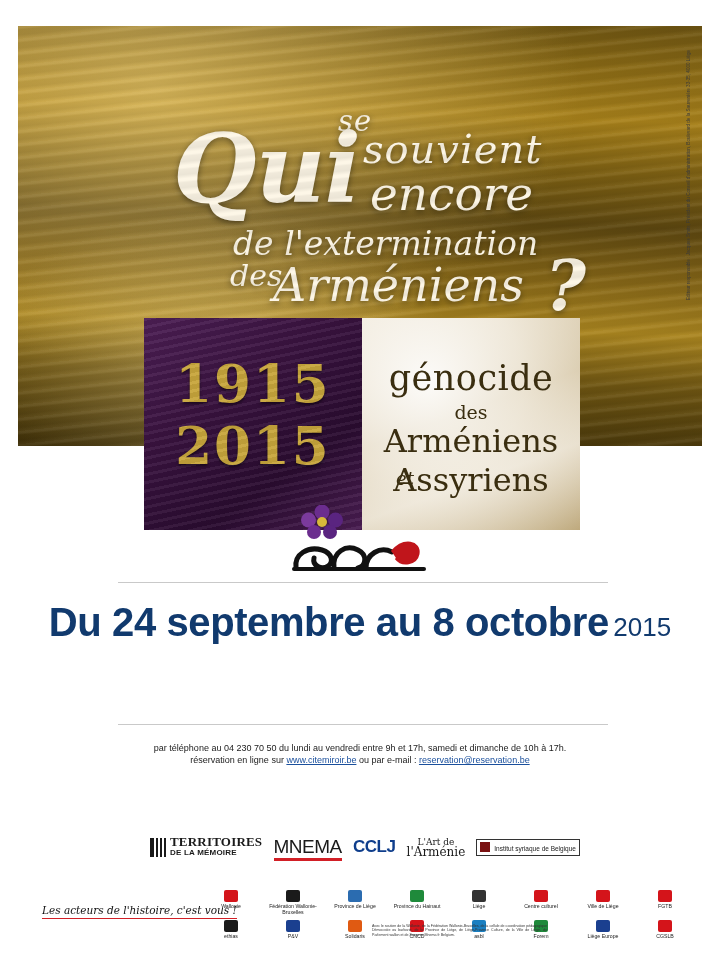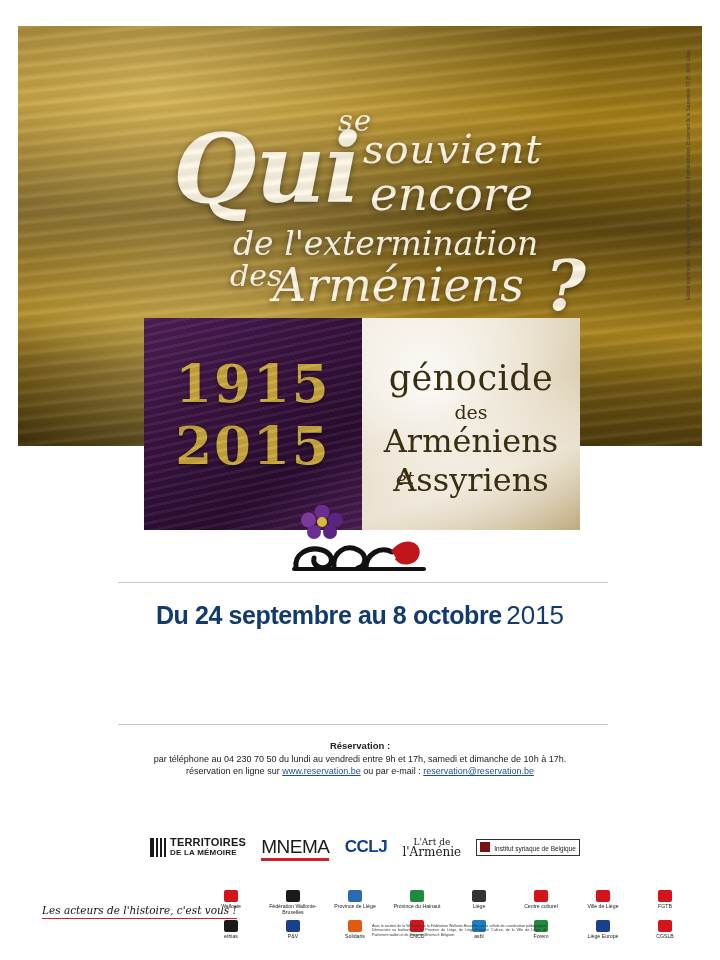--- a/index.html
+++ b/index.html
@@ -157,21 +157,21 @@
   .rule-1{left:118px;top:582px;width:490px;}
   .rule-2{left:118px;top:724px;width:490px;}
 
   
   .dates{
     position:absolute;left:0;top:600px;width:720px;text-align:center;
     color:#113a6e;
     font-family:"Liberation Sans", sans-serif;
   }
   .dates-line1{
-    font-size:25px;font-weight:700;letter-spacing:-.4px;
+    font-size:40px;font-weight:700;letter-spacing:-.4px;
   }
   .dates-year{
     font-size:26px;font-weight:400;
   }
   .dates-line2{
     margin-top:4px;font-size:33px;font-weight:400;
   }
 
   
   .resa{
@@ -183,21 +183,21 @@
   .resa-l2{font-size:9px;margin-top:2px;}
   .resa-l2 .lnk{color:#1a4f9c;text-decoration:underline;}
 
   
   .logos1{
     position:absolute;left:150px;top:826px;width:430px;height:42px;
     display:flex;align-items:center;justify-content:space-between;
   }
   .lg{display:flex;align-items:center;color:#1a1a1a;}
   .lg-terr{font-size:8px;line-height:9px;font-weight:700;letter-spacing:.2px;}
-  .lg-terr .big{font-size:11px;}
+  .lg-terr .big{font-size:13px;font-family:Liberation Serif, serif;}
   .bars{display:inline-block;width:15px;height:19px;margin-right:3px;
     background:repeating-linear-gradient(90deg,#1a1a1a 0 2px, #fff 2px 4px);
     border-left:2px solid #1a1a1a;}
   .lg-mnema{font-size:19px;font-weight:400;letter-spacing:-.5px;}
   .lg-mnema .u{border-bottom:3px solid #d21f26;padding-bottom:1px;}
   .lg-ccl{font-size:17px;font-weight:700;color:#0f3e8c;letter-spacing:-.5px;}
   .lg-arm{font-family:"DejaVu Serif", serif;font-size:9px;line-height:10px;text-align:center;}
   .lg-arm .b{font-size:12px;}
   .lg-syr{font-size:6.5px;line-height:8px;text-align:center;border:1px solid #333;padding:2px 3px;}
   .lg-syr .sq{display:inline-block;width:10px;height:10px;background:#7a1111;margin-right:2px;vertical-align:-1px;}
@@ -289,24 +289,23 @@
   <div class="dates">
     <div>
       <span class="dates-line1">Du 24 septembre au 8 octobre</span>
       <span class="dates-year">2015</span>
     </div>
   </div>
 
   <div class="rule rule-2"></div>
 
   <div class="resa">
-    <div class="resa-title">Réservation :</div>
     <div class="resa-l1">par téléphone  au 04 230 70 50 du lundi au vendredi entre 9h et 17h, samedi et dimanche de 10h à 17h.</div>
     <div class="resa-l2">
-      <span>réservation en ligne sur </span><span class="lnk">www.reservation.be</span><span> ou par e-mail : </span><span class="lnk">reservation@reservation.be</span>
+      <span>réservation en ligne sur </span><span class="lnk">www.citemiroir.be</span><span> ou par e-mail : </span><span class="lnk">reservation@reservation.be</span>
     </div>
   </div>
 
   <div class="logos1">
     <div class="lg">
       <span class="bars"></span>
       <span class="lg-terr">
         <span class="big">TERRITOIRES</span><br>
         <span>DE LA MÉMOIRE</span>
       </span>

